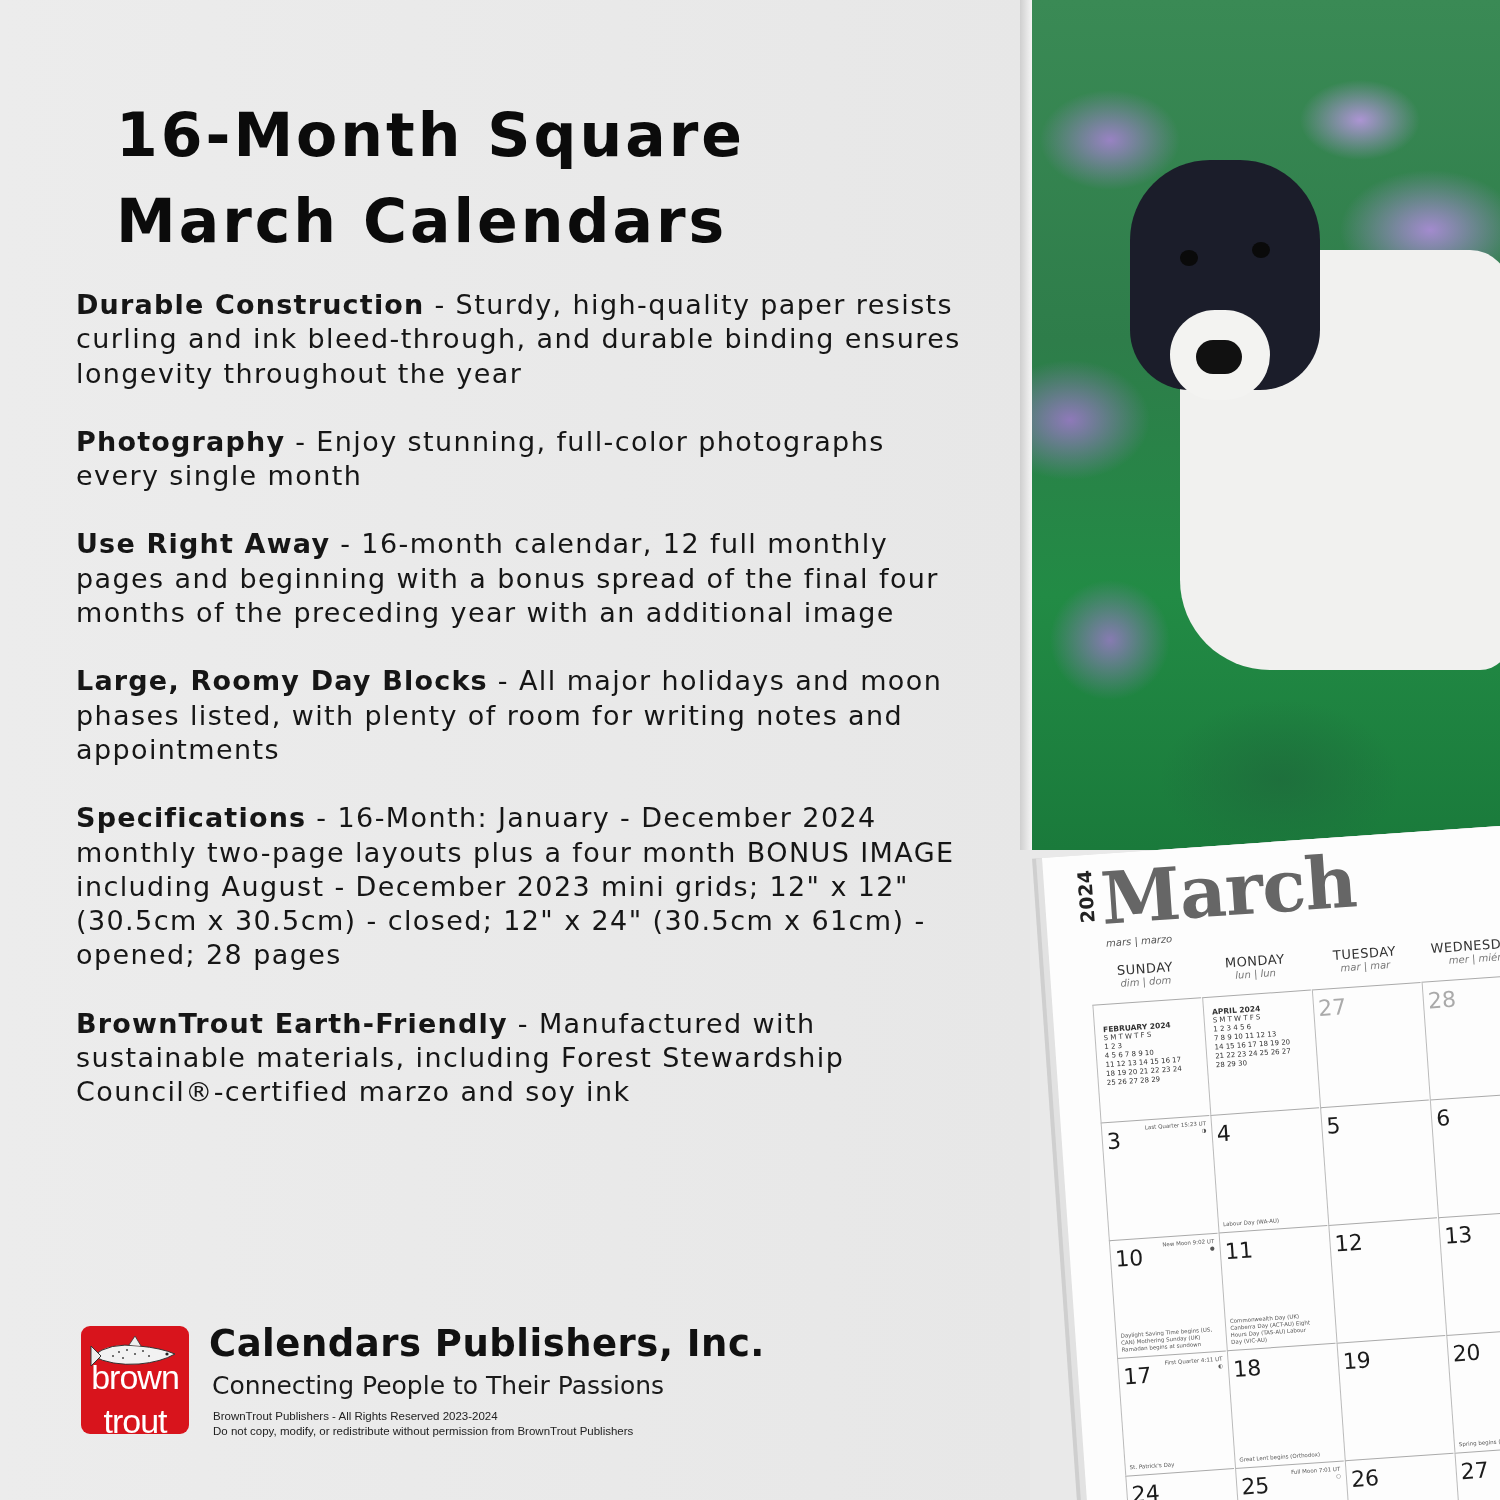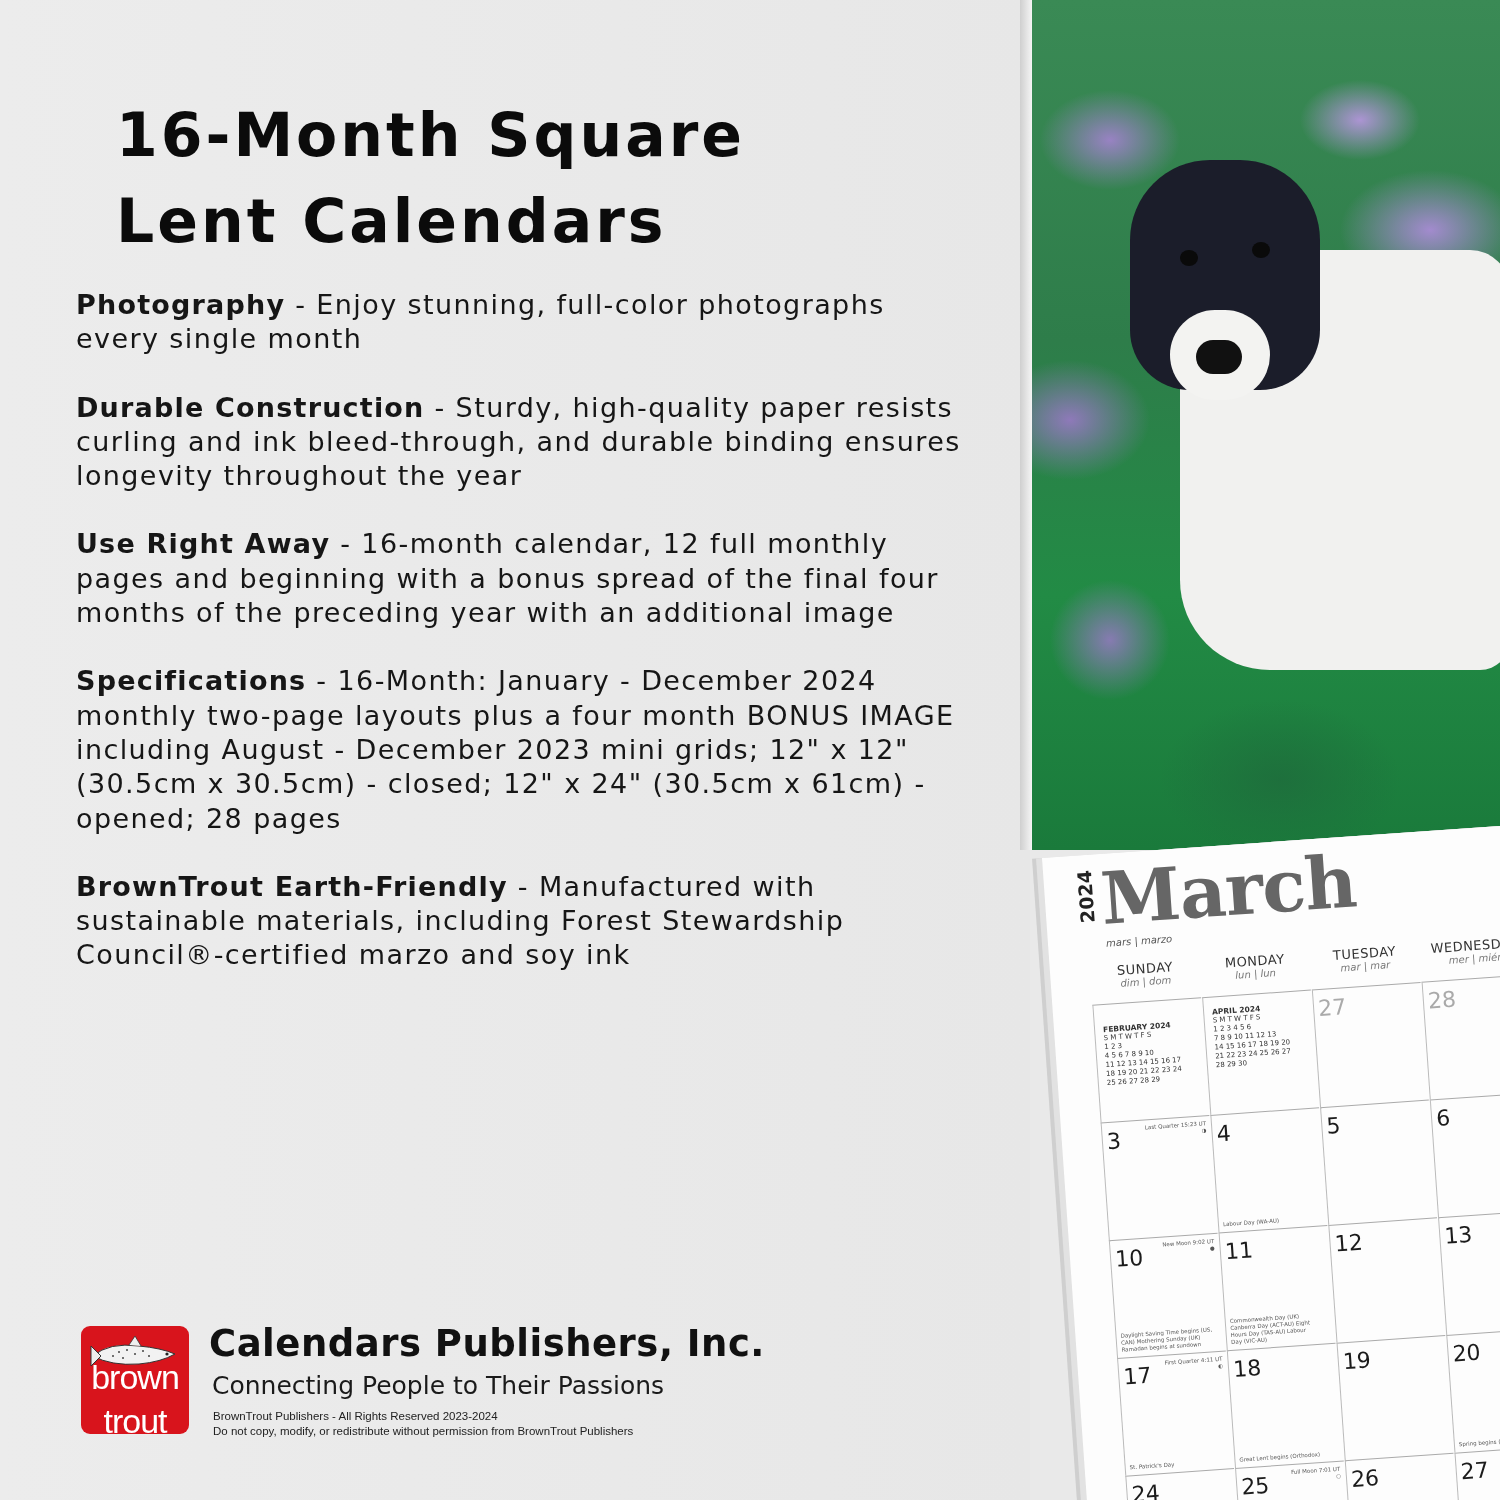--- a/index.html
+++ b/index.html
@@ -112,27 +112,28 @@
   .cell .moon { position: absolute; right: 4px; top: 4px; font-size: 5.5px; line-height: 7px; color: #555; text-align: right; }
   .mini { position: absolute; font-size: 7px; line-height: 9px; color: #333; }
   .mini .h { font-size: 7.5px; font-weight: bold; }
 </style>
 </head>
 <body>
 
 <div class="left">
   <h1 class="title">
     <div>16-Month Square</div>
-    <div>Lent Calendars</div>
+    <div>March Calendars</div>
   </h1>
 
   <div class="features">
+    <p class="feature"><b>Durable Construction</b><span> - Sturdy, high-quality paper resists curling and ink bleed-through, and durable binding ensures longevity throughout the year</span></p>
     <p class="feature"><b>Photography</b><span> - Enjoy stunning, full-color photographs every single month</span></p>
-    <p class="feature"><b>Durable Construction</b><span> - Sturdy, high-quality paper resists curling and ink bleed-through, and durable binding ensures longevity throughout the year</span></p>
     <p class="feature"><b>Use Right Away</b><span> - 16-month calendar, 12 full monthly pages and beginning with a bonus spread of the final four months of the preceding year with an additional image</span></p>
+    <p class="feature"><b>Large, Roomy Day Blocks</b><span> - All major holidays and moon phases listed, with plenty of room for writing notes and appointments</span></p>
     <p class="feature"><b>Specifications</b><span> - 16-Month: January - December 2024 monthly two-page layouts plus a four month BONUS IMAGE including August - December 2023 mini grids; 12" x 12" (30.5cm x 30.5cm) - closed; 12" x 24" (30.5cm x 61cm) - opened; 28 pages</span></p>
     <p class="feature"><b>BrownTrout Earth-Friendly</b><span> - Manufactured with sustainable materials, including Forest Stewardship Council®-certified marzo and soy ink</span></p>
   </div>
 
   <div class="brand">
     <div class="logo">
       <svg class="fish" viewBox="0 0 92 44">
         <path d="M4 24 Q20 10 50 14 Q72 16 86 22 Q72 30 50 32 Q22 34 4 24 Z" fill="#f2f2f2" stroke="#333" stroke-width="1"></path>
         <path d="M2 14 L12 24 L2 34 Z" fill="#eee" stroke="#333" stroke-width="1"></path>
         <circle cx="78" cy="22" r="1.6" fill="#222"></circle>

